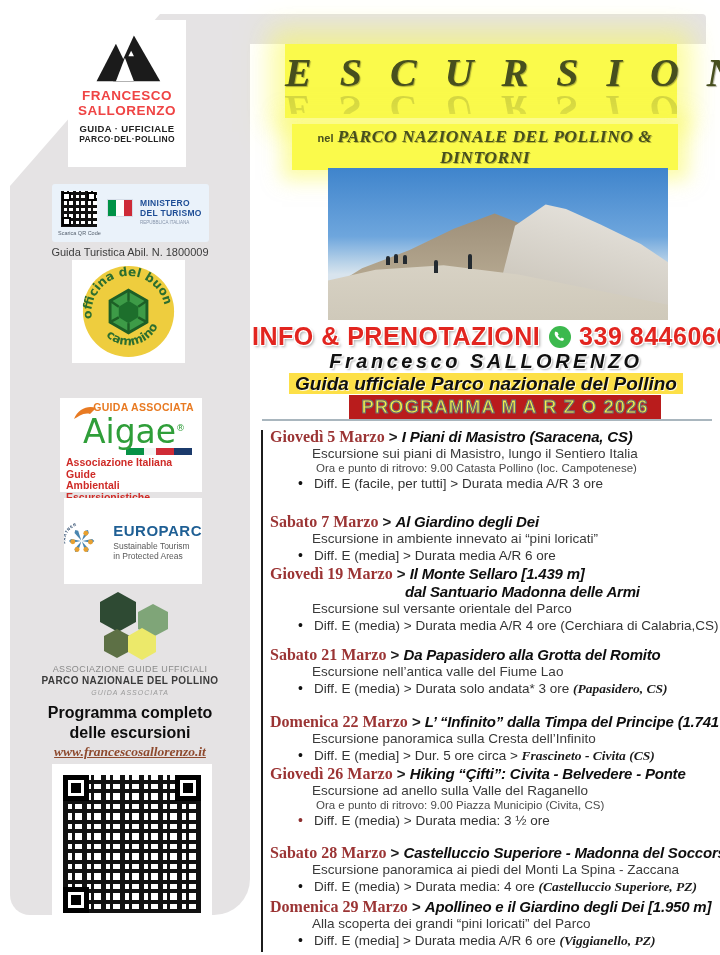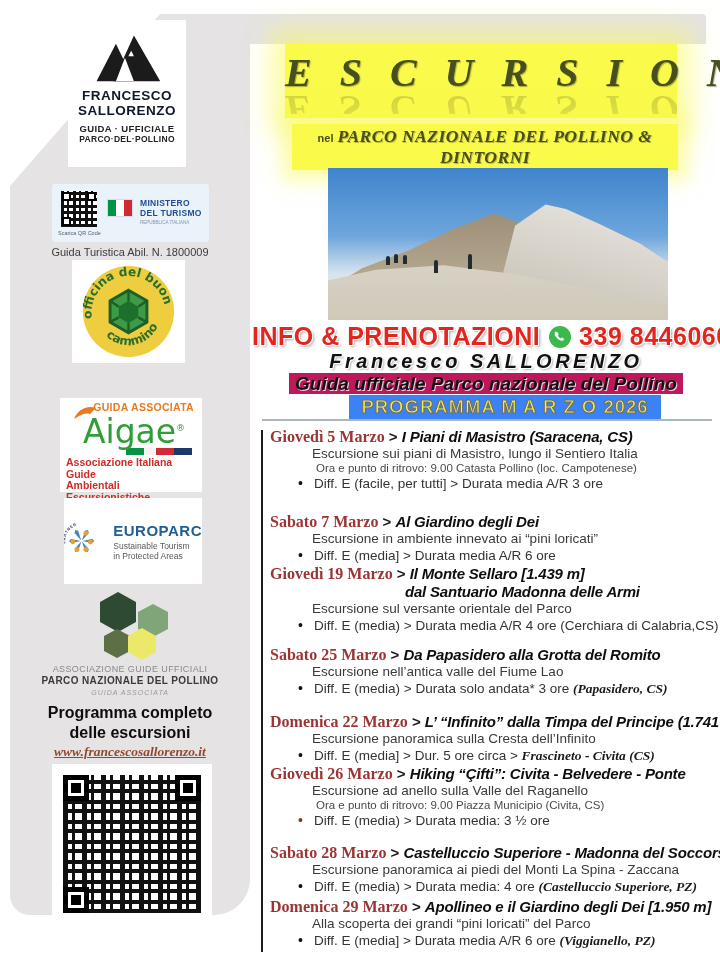--- a/index.html
+++ b/index.html
@@ -9,21 +9,21 @@
   
   .top-band{position:absolute;left:10px;top:14px;width:696px;height:30px;background:#e5e3e4;border-radius:4px 4px 0 0;}
   .sidebar{position:absolute;left:10px;top:14px;width:240px;height:901px;background:#e5e3e4;
            border-radius:4px 0 36px 20px;}
   .corner-wedge{position:absolute;left:10px;top:14px;width:150px;height:172px;background:#fff;
                 clip-path:polygon(0 0,100% 0,0 100%);}
 
   
   .card{position:absolute;background:#fff;}
   .logo-card{left:68px;top:20px;width:118px;height:147px;text-align:center;padding-top:10px;box-sizing:border-box;}
-  .logo-card .nm{font-size:13.5px;font-weight:bold;color:#0f172a;line-height:15px;letter-spacing:.5px;}
+  .logo-card .nm{font-size:13.5px;font-weight:bold;color:#ef4444;line-height:15px;letter-spacing:.5px;}
   .logo-card .sub1{font-size:9.5px;font-weight:bold;color:#222;margin-top:5px;letter-spacing:.4px;}
   .logo-card .sub2{font-size:8.5px;font-weight:bold;color:#222;letter-spacing:.3px;}
 
   .min-card{left:52px;top:184px;width:157px;height:58px;background:#eaf2fa;border-radius:3px;}
   .qr-s{position:absolute;left:9px;top:7px;width:36px;height:36px;background:
         repeating-linear-gradient(90deg,#111 0 3px,transparent 3px 6px,#111 6px 8px,transparent 8px 12px),
         repeating-linear-gradient(0deg,#111 0 3px,#fff 3px 6px,#111 6px 9px,#fff 9px 13px);}
   .qr-s .f{position:absolute;width:9px;height:9px;border:2px solid #000;background:#fff;box-sizing:border-box;}
   .scan-lbl{position:absolute;left:6px;top:46px;font-size:5.5px;color:#55606e;}
   .flag{position:absolute;left:56px;top:16px;width:24px;height:16px;display:flex;box-shadow:0 0 0 1px #d5dde8;}
@@ -98,24 +98,24 @@
 
   
   .info-line{position:absolute;left:0;top:322px;width:468px;text-align:center;white-space:nowrap;}
   .info-label,.info-phone{font-size:25px;font-weight:bold;color:#e2251f;letter-spacing:.5px;
       text-shadow:-1px -1px 0 #fff,1px -1px 0 #fff,-1px 1px 0 #fff,1px 1px 0 #fff,2px 2px 3px #aaa;}
   .wa-icon{display:inline-block;vertical-align:-4px;margin:0 3px;}
   .guide-name{position:absolute;left:0;top:350px;width:468px;text-align:center;
       font-size:20px;font-weight:bold;font-style:italic;color:#101010;letter-spacing:3.5px;
       text-shadow:1px 1px 0 #fff,2px 2px 2px #bbb;white-space:nowrap;}
   .guide-title{position:absolute;left:0;top:373px;width:468px;text-align:center;}
-  .guide-title span{background:#be185d;font-size:19px;font-weight:bold;font-style:italic;color:#101010;
+  .guide-title span{background:#fde047;font-size:19px;font-weight:bold;font-style:italic;color:#101010;
       padding:0 6px;text-shadow:1px 1px 0 rgba(255,255,255,.8);white-space:nowrap;}
   .programma{position:absolute;left:0;top:395px;width:468px;text-align:center;}
-  .programma span{display:inline-block;background:#3b82f6;padding:1px 12px;
+  .programma span{display:inline-block;background:#b91c1c;padding:1px 12px;
       font-size:18.5px;font-weight:bold;letter-spacing:1px;color:#f3f149;
       -webkit-text-stroke:1.1px #6d6d6d;text-shadow:0 0 1px #777;white-space:nowrap;margin-left:38px;}
   .divider{position:absolute;left:10px;top:419px;width:450px;height:2px;background:#a9b6be;}
 
   
   .v-line{position:absolute;left:261px;top:430px;width:2px;height:522px;background:#1c1c1c;}
   .exc-list{position:absolute;left:270px;top:427px;width:450px;}
   .exc-head{font-size:15px;line-height:19px;white-space:nowrap;}
   .exc-date{font-family:"Liberation Serif",serif;font-weight:bold;font-size:16px;color:#9b3434;}
   .exc-sep{font-weight:bold;color:#1a1a1a;}
@@ -353,21 +353,21 @@
     <div class="exc-title2">dal Santuario Madonna delle Armi</div>
     <div class="exc-desc">Escursione sul versante orientale del Parco</div>
 
     <div class="exc-diff">
       <span class="bullet">•</span><span class="diff-text">Diff. E (media) &gt; Durata media A/R 4 ore (Cerchiara di Calabria,CS)</span> 
     </div>
   </div>
 
   <div class="exc">
     <div class="exc-head">
-      <span class="exc-date">Sabato 25 Marzo</span>
+      <span class="exc-date">Sabato 21 Marzo</span>
       <span class="exc-sep"> &gt; </span>
       <span class="exc-title">Da Papasidero alla Grotta del Romito</span>
     </div>
 
     <div class="exc-desc">Escursione nell’antica valle del Fiume Lao</div>
 
     <div class="exc-diff">
       <span class="bullet">•</span><span class="diff-text">Diff. E (media) &gt; Durata solo andata* 3 ore</span> <span class="diff-loc">(Papasidero, CS)</span>
     </div>
   </div>

